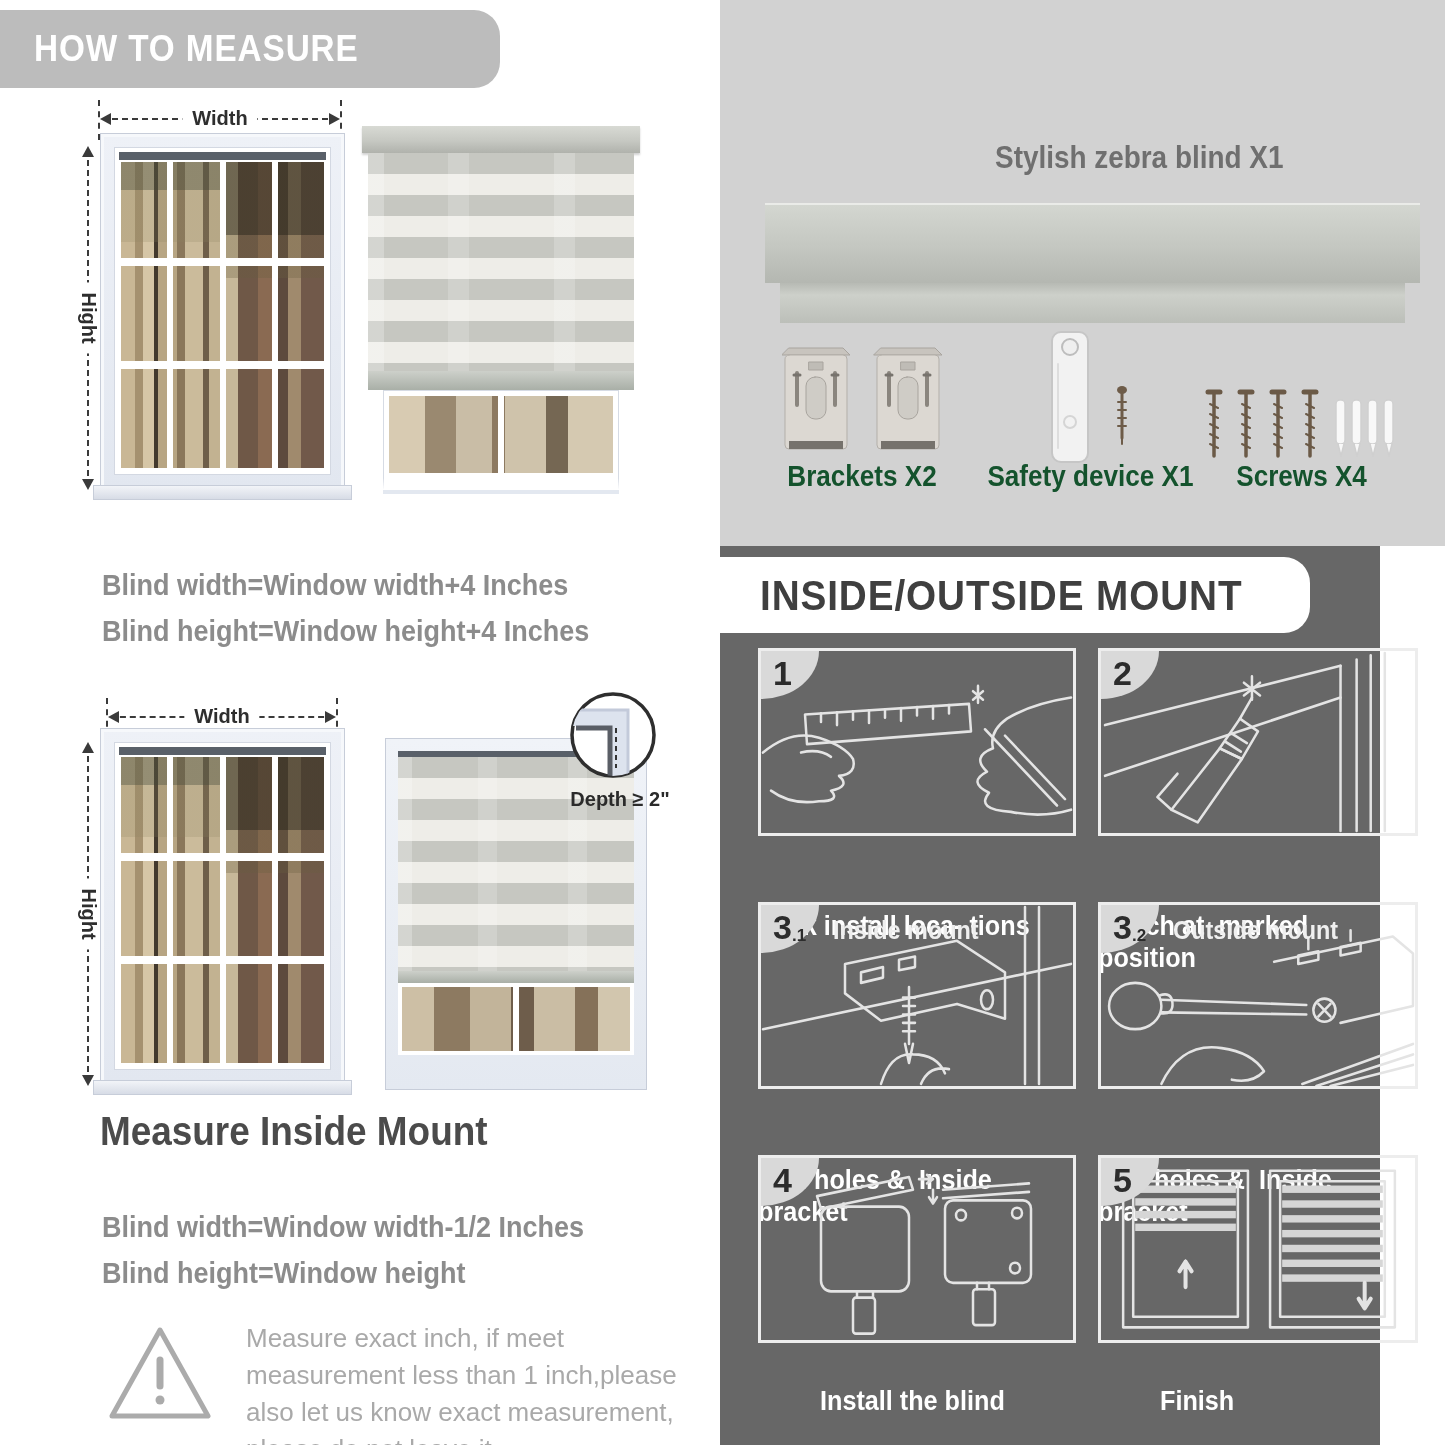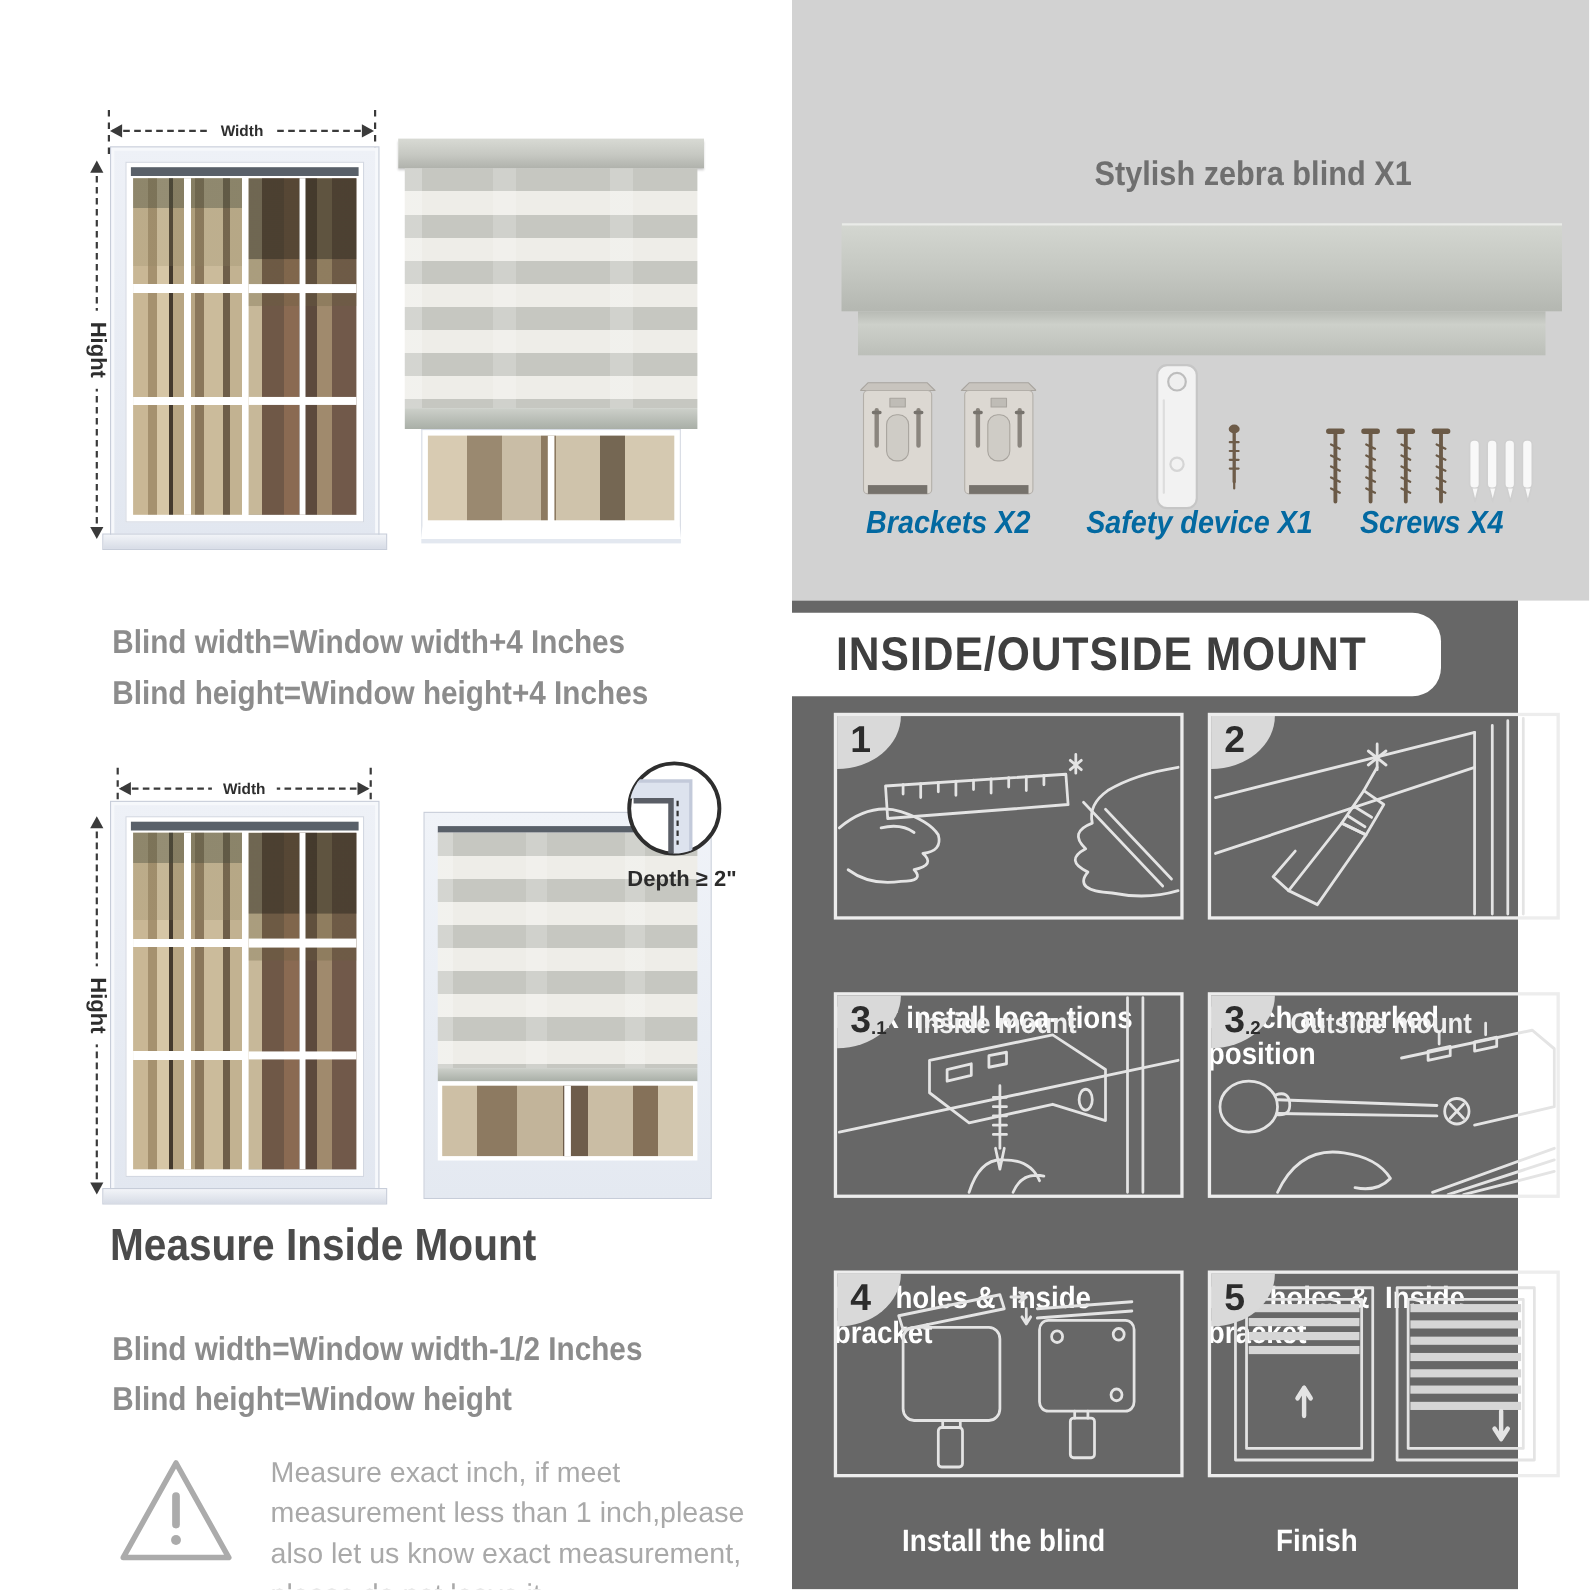--- a/index.html
+++ b/index.html
@@ -19,21 +19,21 @@
 
   
   .anno-w{position:absolute;height:40px;}
   .anno-w .dline{position:absolute;left:4px;right:4px;top:18px;border-top:2px dashed #3a3a3a;}
   .anno-w .tick{position:absolute;top:0;height:40px;border-left:2px dashed #3a3a3a;}
   .anno-w .tick.l{left:0;} .anno-w .tick.r{right:0;}
   .anno-w .arr{position:absolute;top:13px;width:0;height:0;border:6px solid transparent;}
   .anno-w .al{left:2px;border-right:11px solid #3a3a3a;border-left:0;}
   .anno-w .ar{right:2px;border-left:11px solid #3a3a3a;border-right:0;}
   .anno-w .wlabel{position:absolute;left:50%;top:50%;transform:translate(-50%,-56%);background:#fff;
-    padding:0 10px;font-weight:bold;font-size:14px;color:#2e2e2e;}
+    padding:0 10px;font-weight:bold;font-size:20px;color:#2e2e2e;}
   .anno-h{position:absolute;width:40px;}
   .anno-h .vline{position:absolute;top:4px;bottom:4px;left:19px;border-left:2px dashed #3a3a3a;}
   .anno-h .arU{position:absolute;left:14px;top:0;width:0;height:0;border:6px solid transparent;border-top:0;border-bottom:11px solid #3a3a3a;}
   .anno-h .arD{position:absolute;left:14px;bottom:0;width:0;height:0;border:6px solid transparent;border-bottom:0;border-top:11px solid #3a3a3a;}
   .anno-h .hlabel{position:absolute;left:50%;top:50%;transform:translate(-50%,-50%);writing-mode:vertical-rl;
     background:#fff;padding:10px 0;font-weight:bold;font-size:20px;color:#2e2e2e;}
 
   
   .win{position:absolute;background:linear-gradient(180deg,#eef1f7,#e2e7f0);border:1px solid #c7cdd9;
     box-shadow:inset 0 0 0 3px #f6f8fb;padding:13px;box-sizing:border-box;}
@@ -88,21 +88,21 @@
   .included{left:0;top:0;width:725px;height:546px;background:#d2d2d2;}
   .inc-header{left:0;top:12px;width:505px;height:78px;background:#fff;border-radius:0 26px 26px 0;
     display:flex;align-items:center;padding-left:40px;box-sizing:border-box;}
   .inc-header span{color:#d9d9d9;font-weight:bold;font-size:37px;letter-spacing:1px;}
   .product-label{left:0;top:140px;width:839px;text-align:center;color:#6f6f6f;font-weight:bold;font-size:31px;}
   .rail1{left:45px;top:203px;width:655px;height:80px;
     background:linear-gradient(180deg,#d4d7d1,#c4c7c1 55%,#b4b7b1);
     box-shadow:inset 0 2px 0 rgba(255,255,255,.5);}
   .rail2{left:60px;top:283px;width:625px;height:40px;
     background:linear-gradient(180deg,#b7bab4,#cdd0ca 30%,#bcbfb9);}
-  .item-label{position:absolute;top:460px;text-align:center;color:#0369a1;font-weight:bold;font-size:29px;font-style:italic;}
+  .item-label{position:absolute;top:460px;text-align:center;color:#14532d;font-weight:bold;font-size:29px;}
 
   
   .mount{left:0;top:546px;width:660px;height:899px;background:#676767;}
   .mnt-header{left:0;top:11px;width:590px;height:76px;background:#fff;border-radius:0 26px 26px 0;
     display:flex;align-items:center;padding-left:40px;box-sizing:border-box;}
   .mnt-header span{color:#3f3f3f;font-weight:bold;font-size:43px;letter-spacing:1px;}
   .panel{position:absolute;border:3px solid #ededed;box-sizing:border-box;}
   .badge{position:absolute;top:0;left:0;width:58px;height:48px;background:#d9d9d9;border-radius:0 0 100% 0;
     z-index:2;padding-left:12px;box-sizing:border-box;}
   .badge .n{font-weight:bold;font-size:34px;color:#2c2c2c;line-height:44px;}
@@ -114,20 +114,23 @@
   .art .fillbar{fill:#d6d6d6;stroke:none;}
   .art .thick{stroke-width:4;}
 
   .hw path,.hw line,.hw rect,.hw circle,.hw ellipse{stroke-linecap:round;stroke-linejoin:round;}
 </style>
 </head>
 <body>
 
 <div id="canvas">
 
+  <div class="abs howto-bar">
+    <span class="cond">HOW TO MEASURE</span>
+  </div>
 
   <div class="anno-w" style="left:98px;top:100px;width:244px;">
     <span class="tick l"></span>
     <span class="tick r"></span>
     <div class="dline"></div>
     <span class="arr al"></span>
     <span class="arr ar"></span>
     <span class="wlabel">Width</span>
   </div>
   <div class="anno-h" style="left:68px;top:146px;height:344px;">

